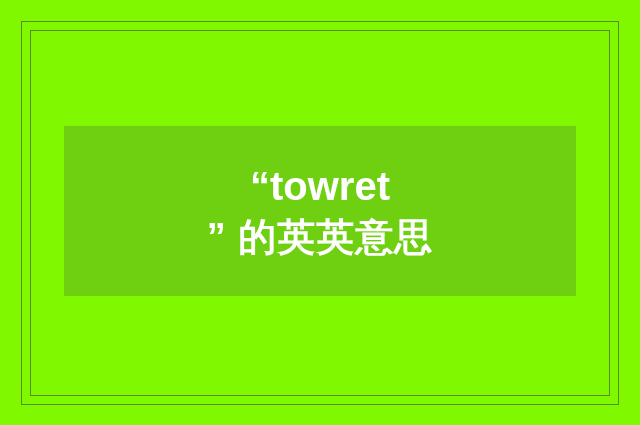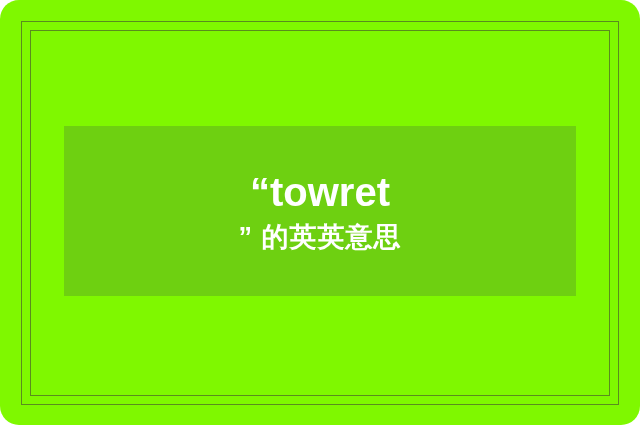--- a/index.html
+++ b/index.html
@@ -12,21 +12,20 @@
     overflow: hidden;
     font-family: "Liberation Sans", "DejaVu Sans", sans-serif;
   }
 
   #canvas {
     position: relative;
     width: 640px;
     height: 425px;
     background: #7ff800;
     box-sizing: border-box;
-    border-radius: 19px;
   }
 
   
   #frame-outer {
     position: absolute;
     left: 21px;
     top: 21px;
     right: 21px;
     bottom: 20px;
     border: 1px solid #5a8c1e;
@@ -69,21 +68,21 @@
     text-align: center;
   }
 
   #headline-line-1 {
     font-size: 40px;
     letter-spacing: 0px;
     margin-bottom: 12px;
   }
 
   #headline-line-2 {
-    font-size: 27px;
+    font-size: 38px;
     letter-spacing: 1px;
   }
 </style>
 </head>
 <body>
 
 <div id="canvas">
 
   <div id="frame-outer"></div>
   <div id="frame-inner"></div>

